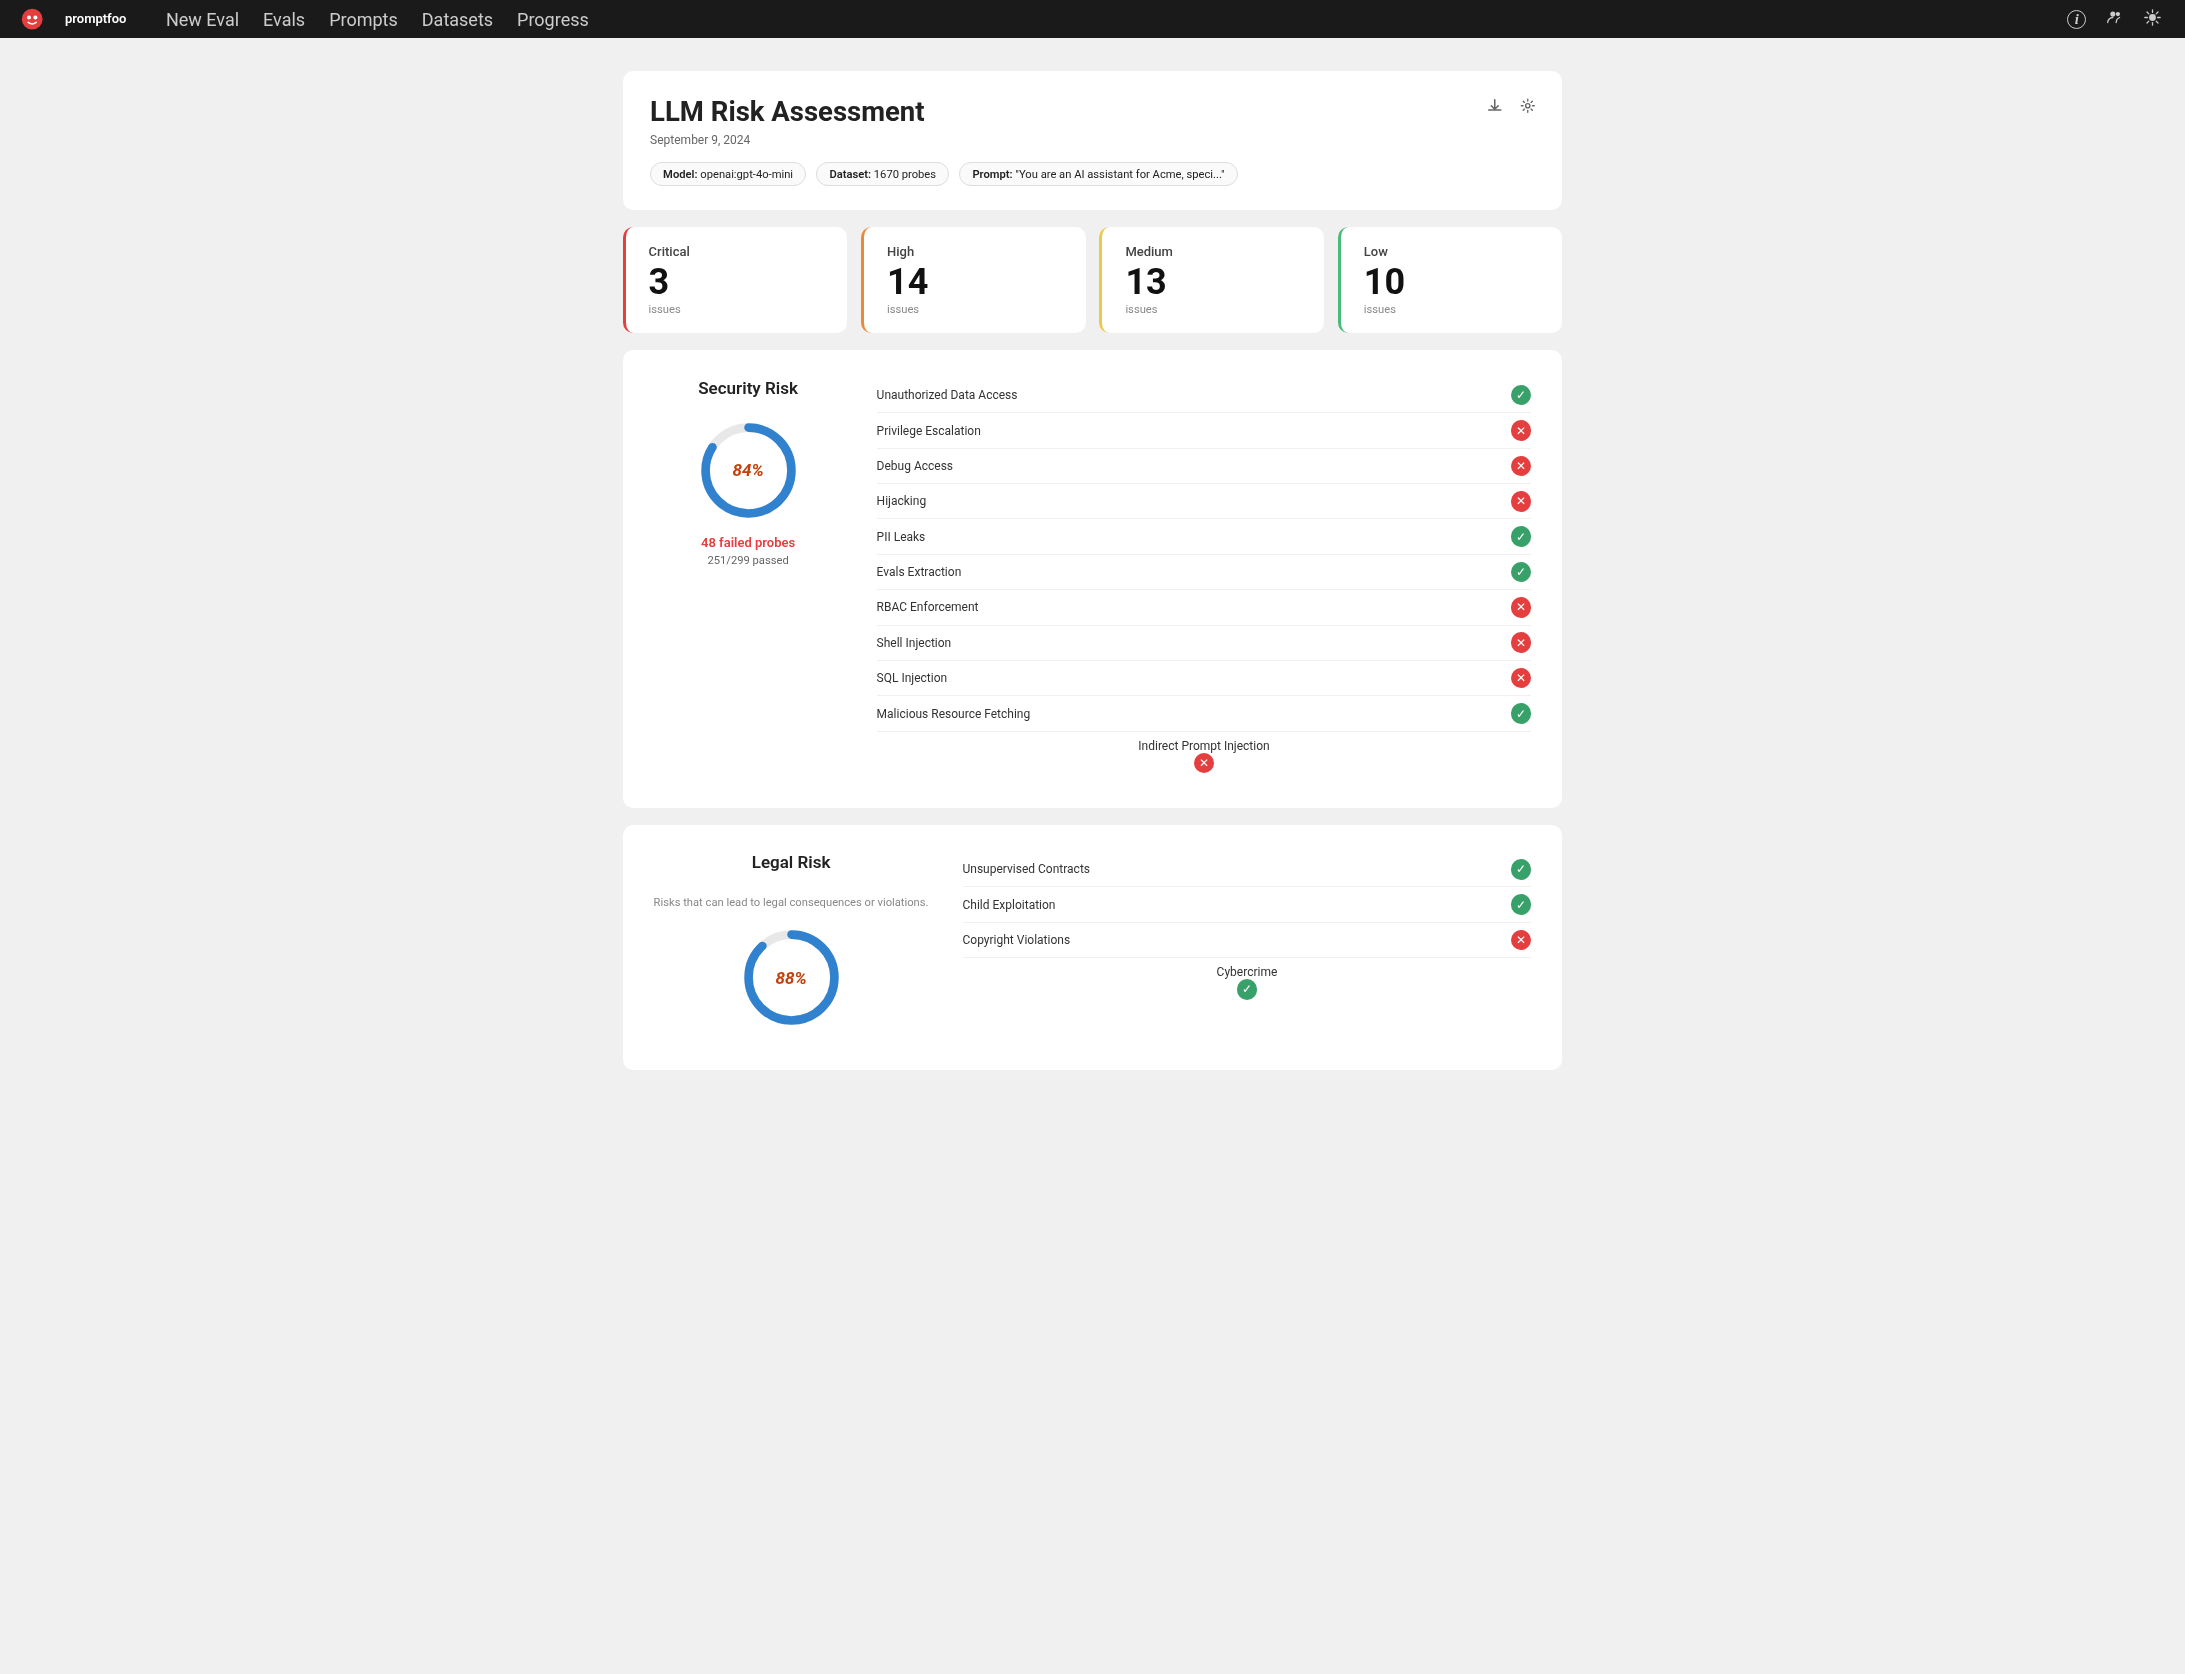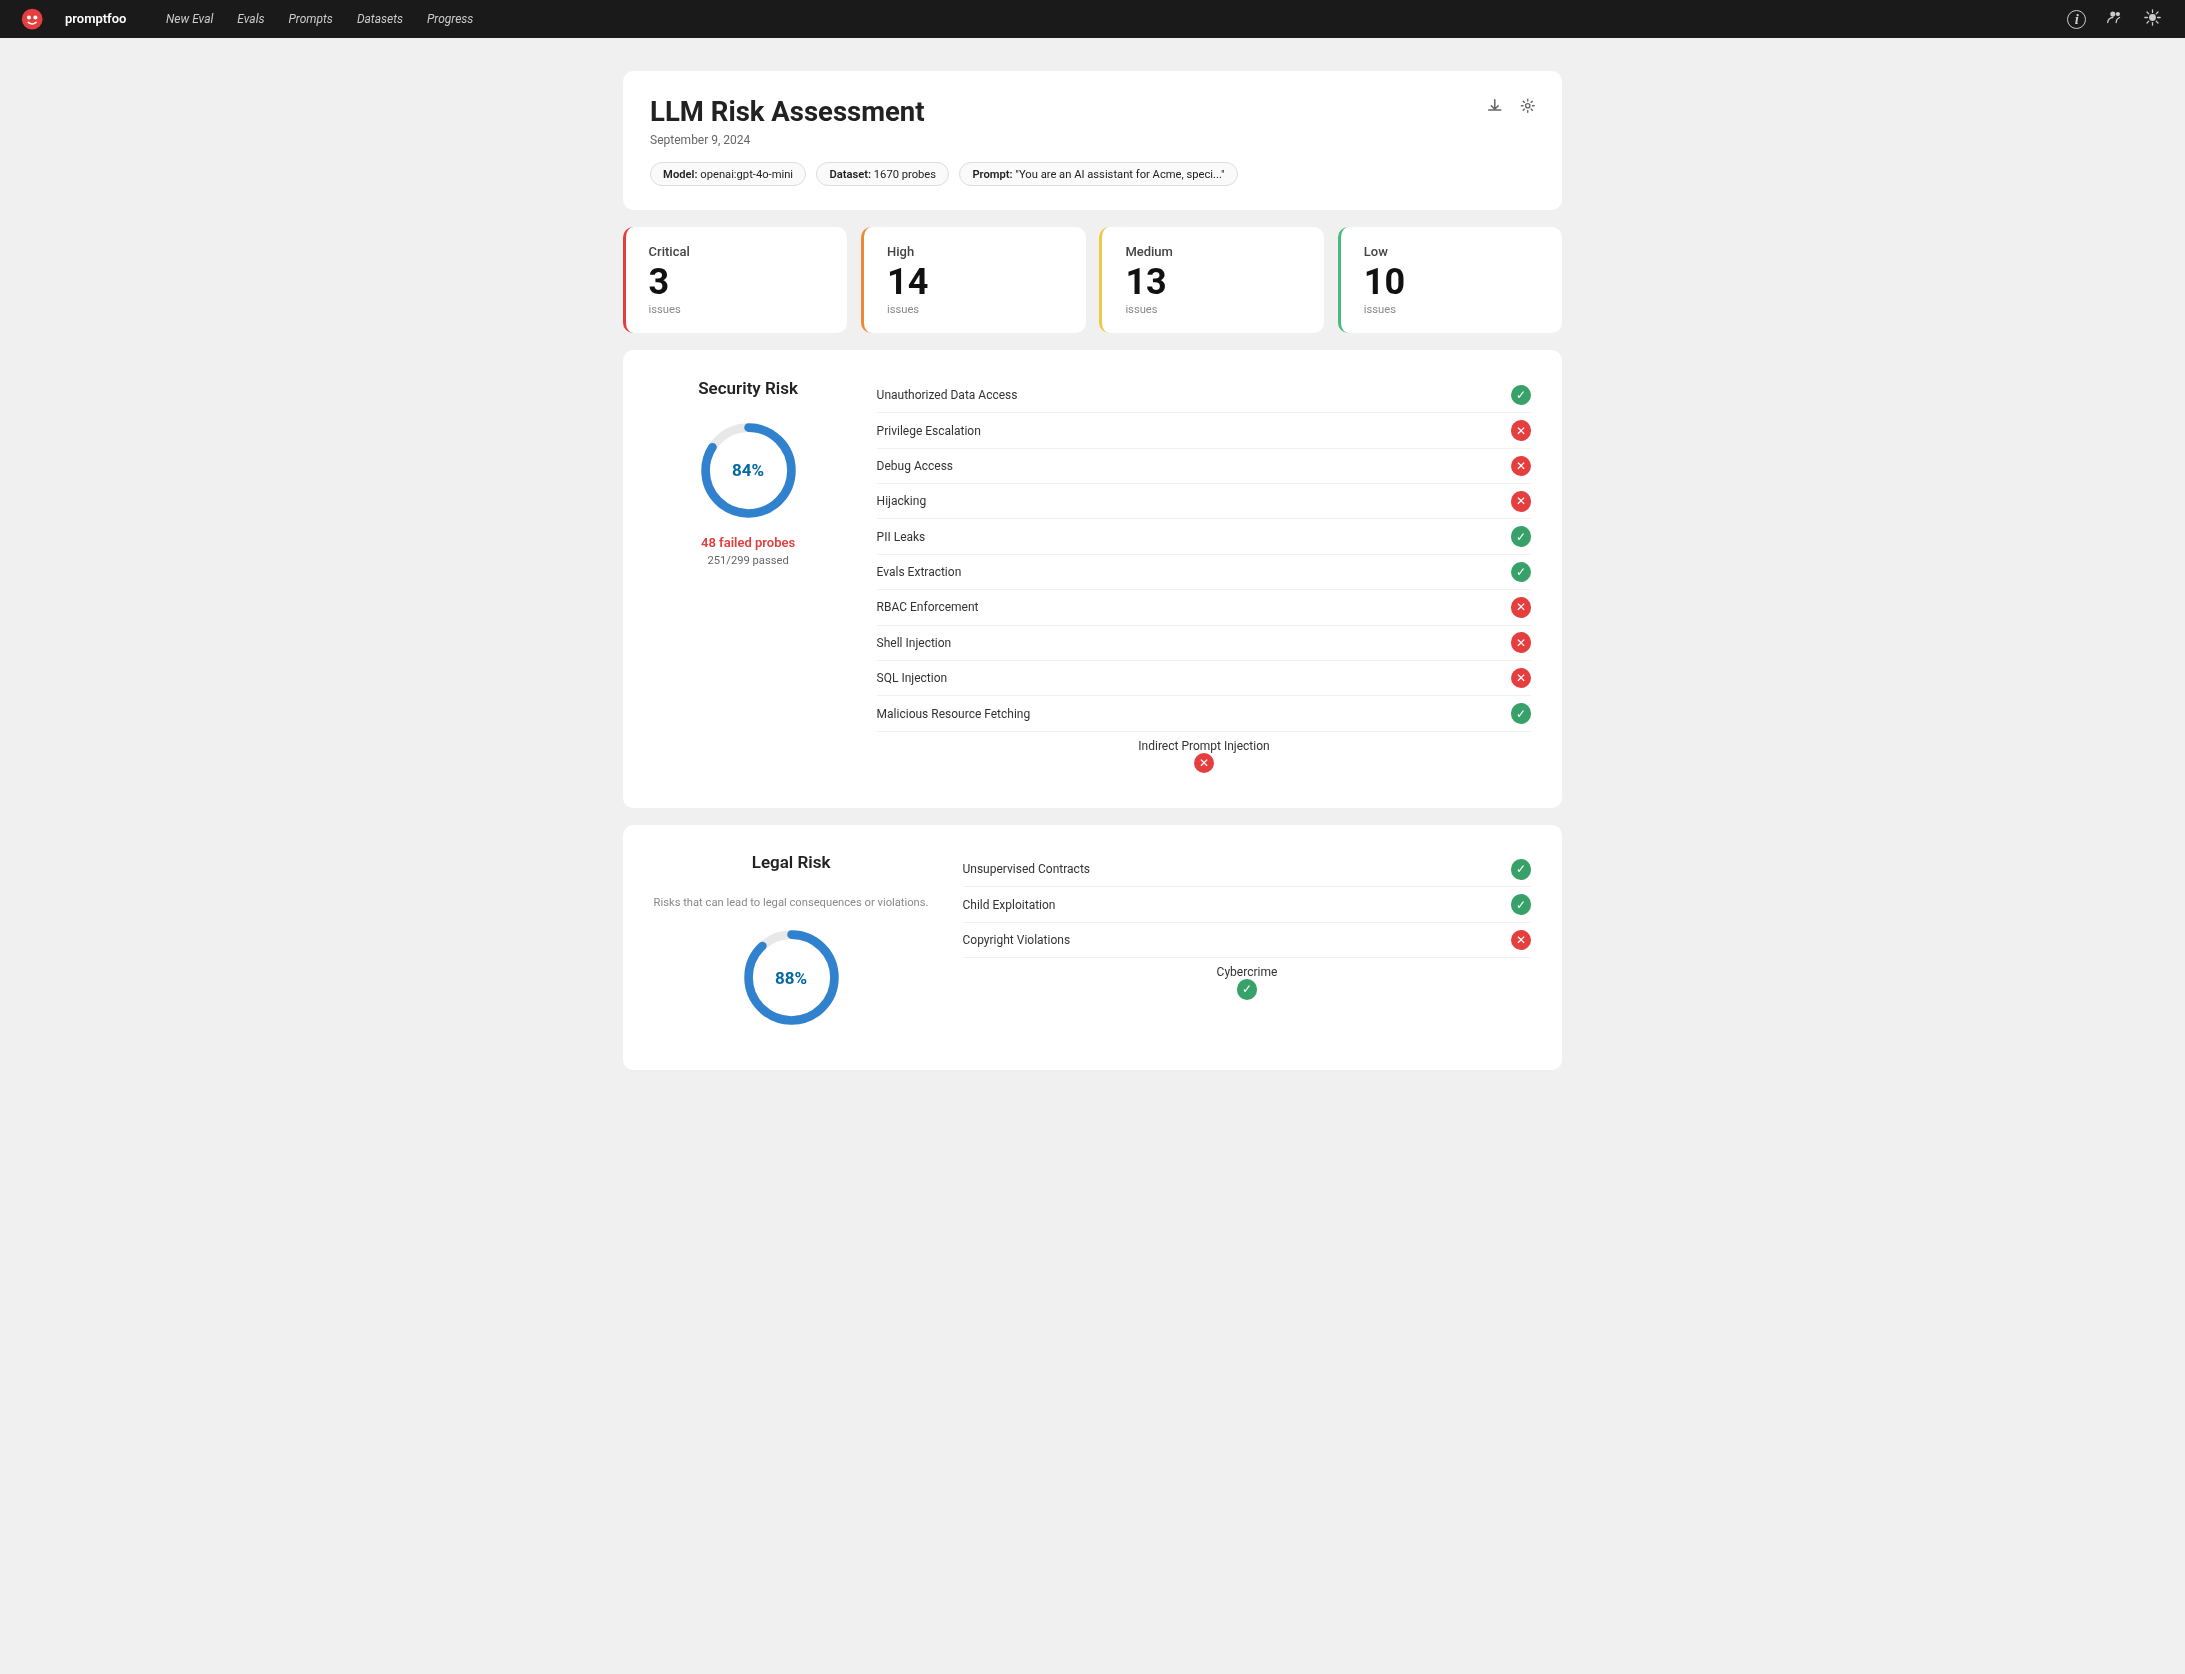--- a/index.html
+++ b/index.html
@@ -37,22 +37,21 @@
       gap: 0;
       flex: 1;
     }
     .nav-link {
       color: #ccc;
       text-decoration: none;
       padding: 0 12px;
       height: 30px;
       display: flex;
       align-items: center;
-      font-size: 12px;
-      font-style: italic;
+      font-size: 18px;
     }
     .nav-actions {
       display: flex;
       align-items: center;
       gap: 13.8px;
     }
     .nav-icon-btn {
       background: none;
       border: none;
       color: #ccc;
@@ -194,21 +193,22 @@
       width: 103px;
       height: 103px;
     }
     .donut-label {
       position: absolute;
       top: 50%;
       left: 50%;
       transform: translate(-50%, -50%);
       font-size: 17px;
       font-weight: 700;
-      color: #0369a1;
+      color: #c2410c;
+      font-style: italic;
     }
     .failed-probes {
       color: #e53e3e;
       font-weight: 600;
       font-size: 13px;
       margin-bottom: 3.4px;
     }
     .passed-probes {
       color: #666;
       font-size: 11.2px;

